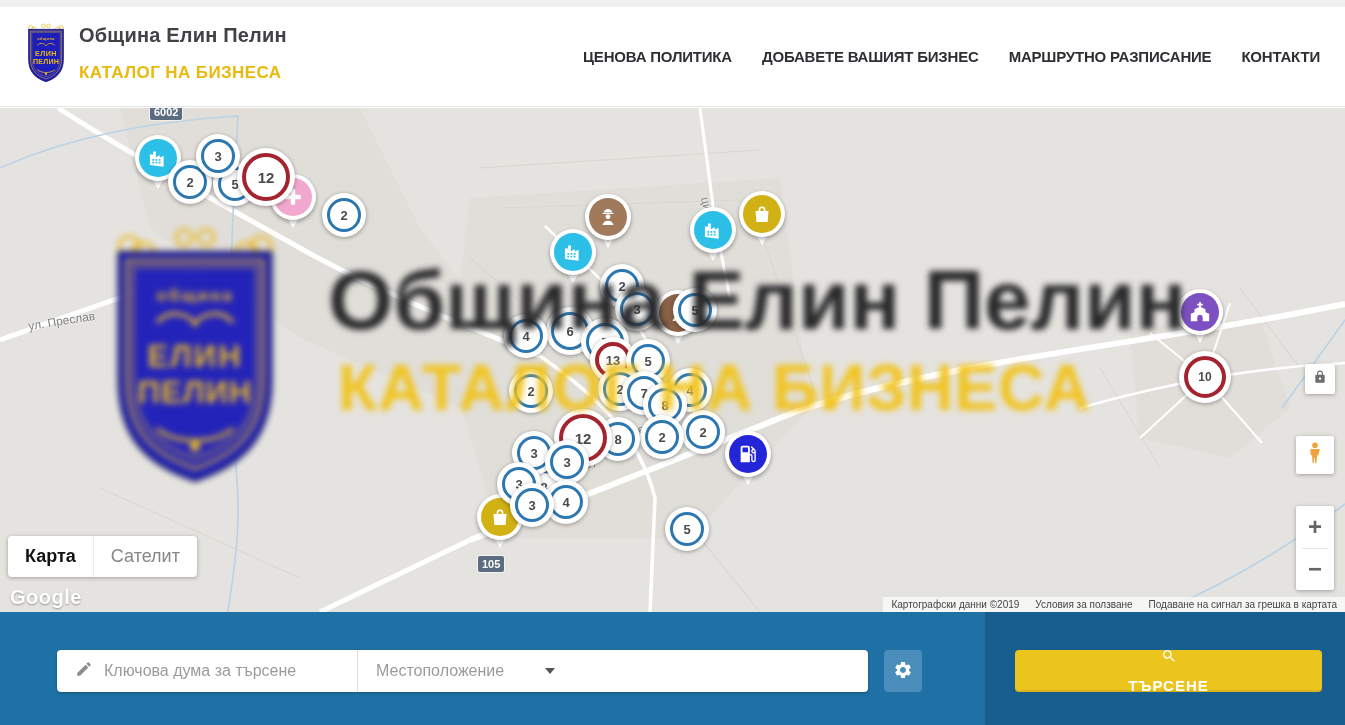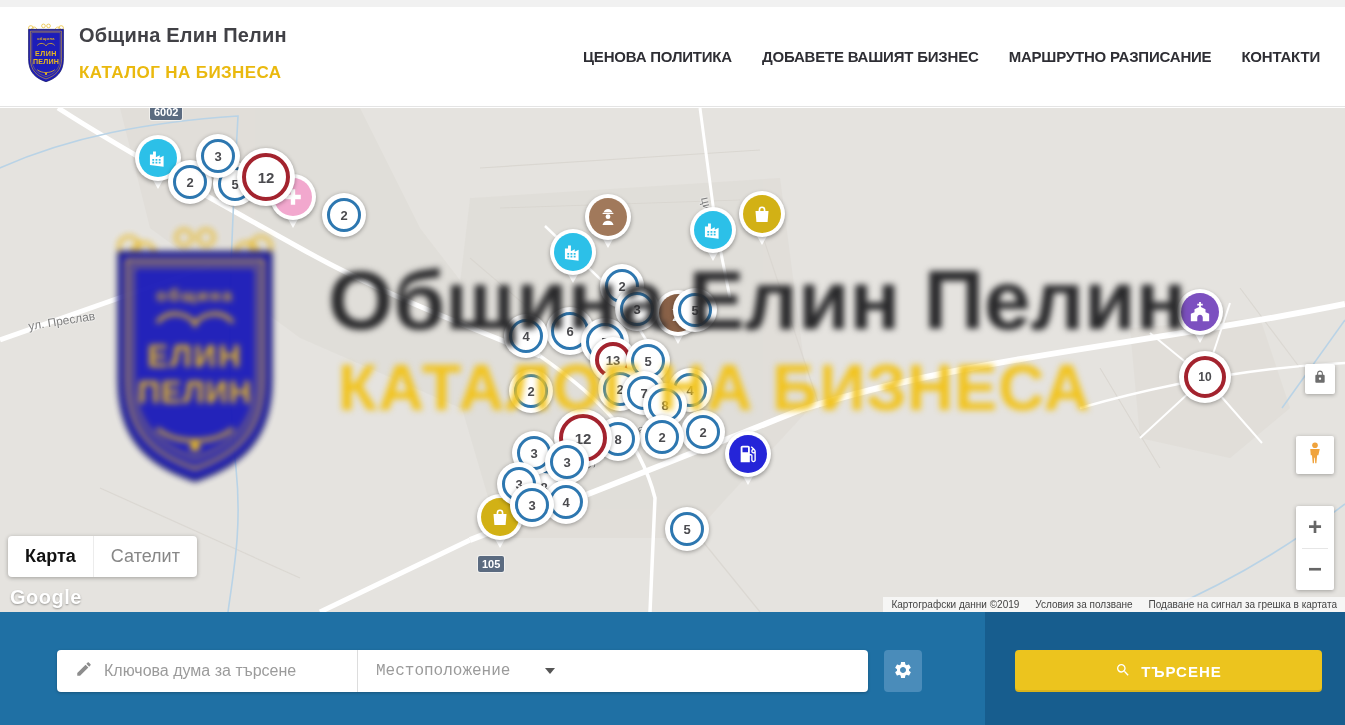--- a/index.html
+++ b/index.html
@@ -75,28 +75,28 @@
   .searchbar { position:absolute; left:0; top:612px; width:1345px; height:113px; background:#1f70a4; }
   .searchbar .right-panel { position:absolute; right:0; top:0; width:360px; height:113px; background:#175d8e; }
   .filter-bar { position:absolute; left:57px; top:38px; width:811px; height:42px; background:#fff;
     border-radius:4px; display:flex; box-shadow:0 1px 3px rgba(0,0,0,.25); }
   .f-keyword { width:300px; display:flex; align-items:center; padding:0 12px 0 18px; gap:11px; }
   .f-keyword input { border:none; outline:none; width:100%; font-size:16px; font-family:"Liberation Sans",sans-serif; color:#333; }
   .f-keyword input::placeholder { color:#9b9b9b; }
   .f-select { display:flex; align-items:center; justify-content:space-between; padding:0 18px;
     border-left:1px solid #ddd; cursor:pointer; }
   .f-category { width:255px; }
-  .f-location { width:216px;font-family:Liberation Mono, monospace; }
+  .f-location { width:216px; }
   .f-select .sel-label { font-size:16px; color:#9b9b9b; }
   .caret { width:0; height:0; border-left:5px solid transparent; border-right:5px solid transparent; border-top:6px solid #555; }
   .gear-btn { position:absolute; left:884px; top:38px; width:38px; height:42px; background:#4a8cba;
     border:none; border-radius:4px; display:flex; align-items:center; justify-content:center; cursor:pointer; }
   .search-btn { position:absolute; left:1015px; top:38px; width:307px; height:42px; border:none; border-radius:4px;
     background:#ecc41e; box-shadow:inset 0 -2px 0 rgba(0,0,0,.08); display:flex; align-items:center; justify-content:center;
-    gap:10px; color:#fff; font-size:15px; font-weight:bold; letter-spacing:1px; font-family:"Liberation Sans",sans-serif; cursor:pointer; }
+    gap:10px; color:#fff; font-size:15px; font-weight:bold; letter-spacing:1px; font-family:"Liberation Sans",sans-serif; cursor:pointer;flex-direction:column; }
 </style>
 </head>
 <body>
 
 <div class="page">
 
   <div class="topstrip"></div>
 
   <header>
     <div class="brand">

